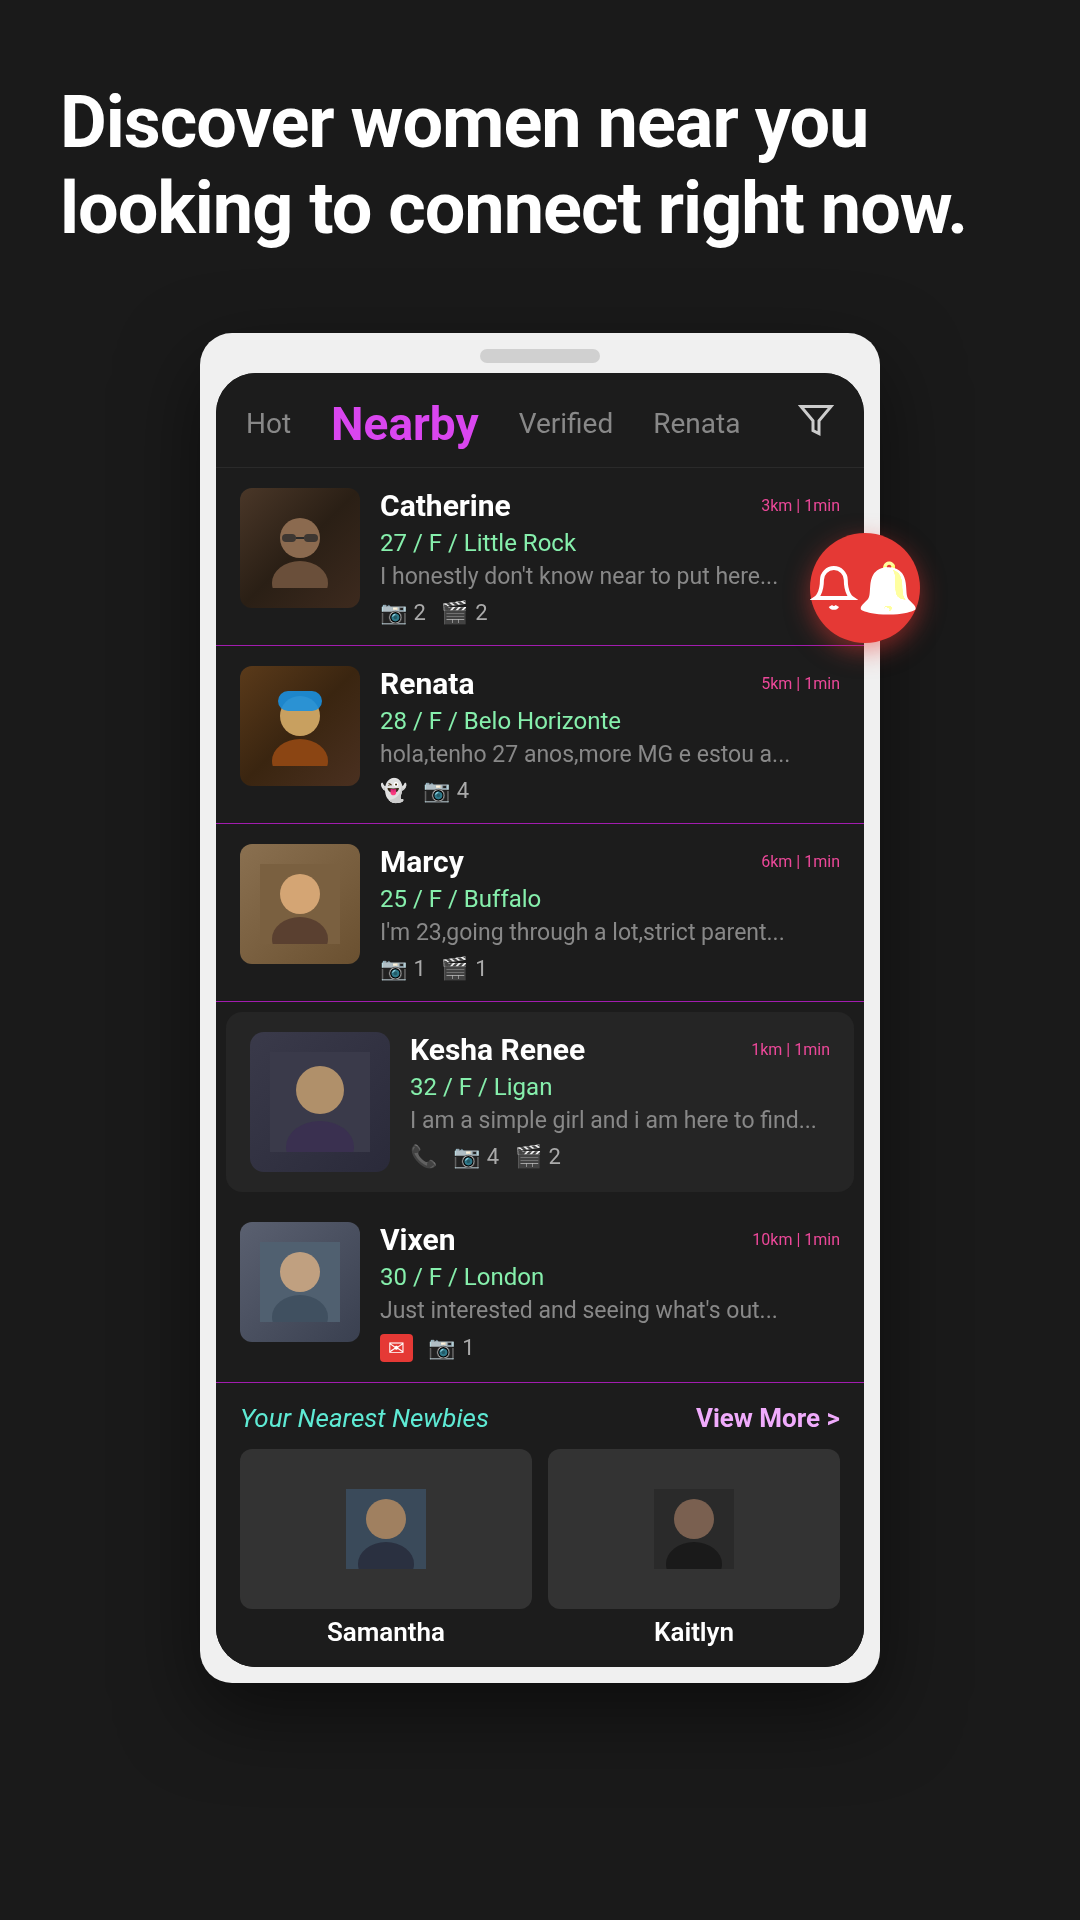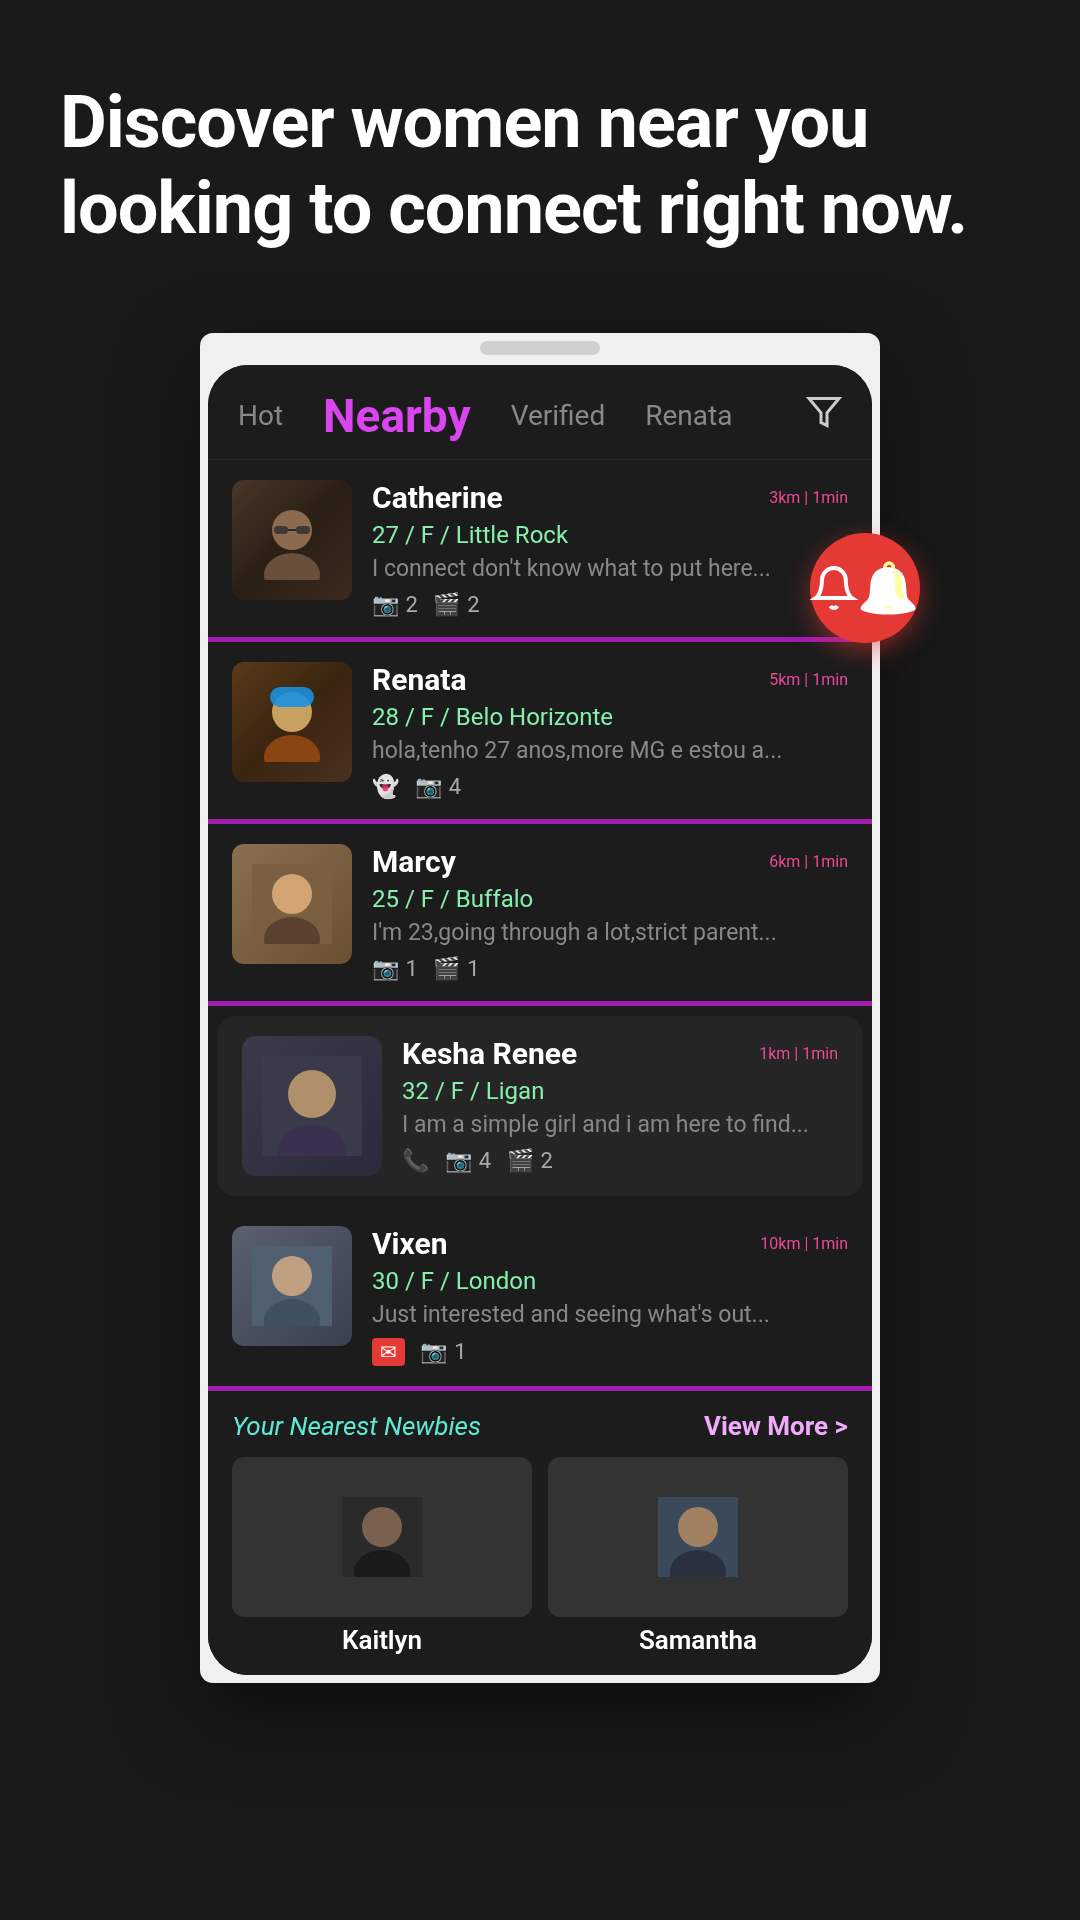--- a/index.html
+++ b/index.html
@@ -26,22 +26,22 @@
     }
 
     .phone-container {
       position: relative;
       width: 680px;
       margin: 40px auto 0;
     }
 
     .phone-frame {
       background: #f0f0f0;
-      border-radius: 13px;
-      padding: 8px;
+      border-radius: 32px;
+      padding: 16px;
       box-shadow: 0 30px 80px rgba(0,0,0,0.5);
       position: relative;
     }
 
     .phone-notch {
       width: 120px;
       height: 14px;
       background: #d0d0d0;
       border-radius: 7px;
       margin: 0 auto 10px;
@@ -85,21 +85,21 @@
 
     
     .user-list {
       background: #1c1c1c;
     }
 
     .user-card {
       display: flex;
       align-items: flex-start;
       padding: 20px 24px;
-      border-bottom: 5px solid #a21caf;
+      border-bottom: 1px solid #a21caf;
       position: relative;
       cursor: pointer;
     }
 
     .user-card.highlighted {
       background: #252525;
       margin: 10px;
       border-radius: 16px;
       border-bottom: none;
       justify-content: flex-end;
@@ -355,21 +355,21 @@
               <rect x="44" y="26" width="14" height="8" rx="4" fill="#2a2a2a" opacity="0.8"></rect>
               <line x1="36" y1="30" x2="44" y2="30" stroke="#2a2a2a" stroke-width="2"></line>
             </svg>
           </div>
           <div class="user-info">
             <div class="user-top-row">
               <span class="user-name">Catherine</span>
               <span class="user-distance">3km | 1min</span>
             </div>
             <div class="user-meta">27 / F / Little Rock</div>
-            <div class="user-bio">I connect don't know what to put here...</div>
+            <div class="user-bio">I honestly don't know near to put here...</div>
             <div class="user-badges">
               <span class="badge">
                 <span>📷</span>
                 <span>2</span>
               </span>
               <span class="badge">
                 <span>🎬</span>
                 <span>2</span>
               </span>
             </div>
@@ -488,39 +488,39 @@
             </div>
           </div>
         </div>
 
         <div class="newbies-section">
           <div class="newbies-header">
             <span class="newbies-title">Your Nearest Newbies</span>
             <span class="newbies-view-more">View More &gt;</span>
           </div>
           <div class="newbies-row">
+            <div class="newbie-item">
+              <div class="newbie-avatar avatar-samantha">
+                <svg width="80" height="80" viewBox="0 0 80 80">
+                  <rect width="80" height="80" fill="#3a4a5a"></rect>
+                  <circle cx="40" cy="30" r="20" fill="#A08060"></circle>
+                  <ellipse cx="40" cy="75" rx="28" ry="22" fill="#2a3040"></ellipse>
+                </svg>
+              </div>
+              <div class="newbie-name">Samantha</div>
+            </div>
             <div class="newbie-item">
               <div class="newbie-avatar avatar-kaitlyn">
                 <svg width="80" height="80" viewBox="0 0 80 80">
                   <rect width="80" height="80" fill="#2a2a2a"></rect>
                   <circle cx="40" cy="30" r="20" fill="#7A6050"></circle>
                   <ellipse cx="40" cy="75" rx="28" ry="22" fill="#1a1a1a"></ellipse>
                 </svg>
               </div>
               <div class="newbie-name">Kaitlyn</div>
             </div>
-            <div class="newbie-item">
-              <div class="newbie-avatar avatar-samantha">
-                <svg width="80" height="80" viewBox="0 0 80 80">
-                  <rect width="80" height="80" fill="#3a4a5a"></rect>
-                  <circle cx="40" cy="30" r="20" fill="#A08060"></circle>
-                  <ellipse cx="40" cy="75" rx="28" ry="22" fill="#2a3040"></ellipse>
-                </svg>
-              </div>
-              <div class="newbie-name">Samantha</div>
-            </div>
           </div>
         </div>
 
       </div>
     </div>
   </div>
 </div>
 
 </body></html>

